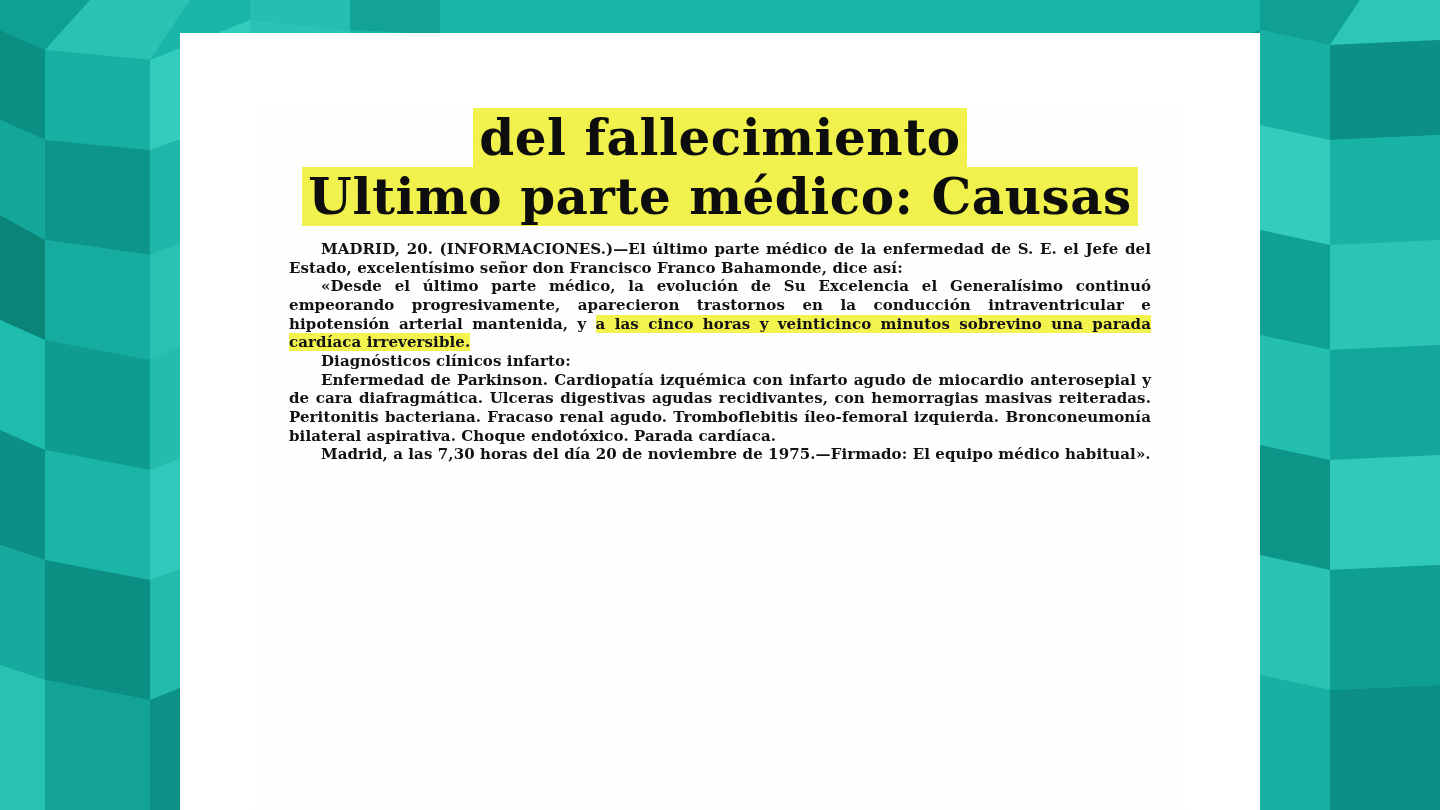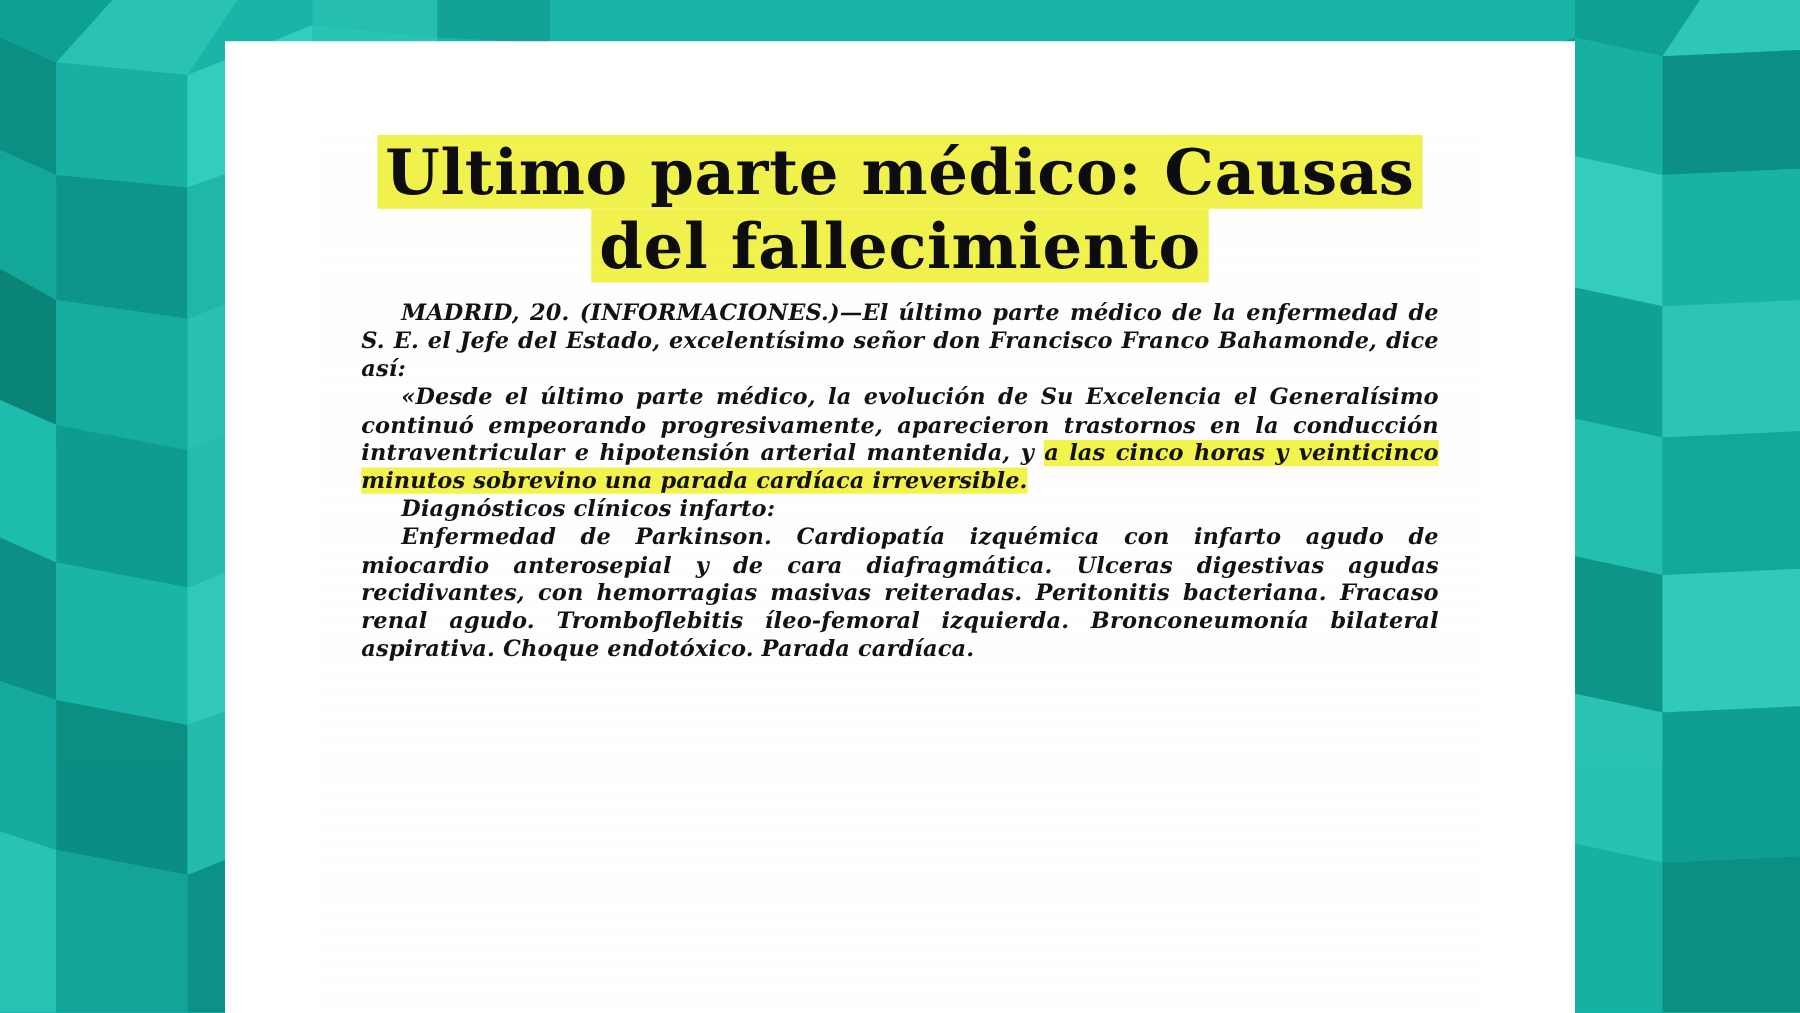--- a/index.html
+++ b/index.html
@@ -64,29 +64,28 @@
   .headline .mark {
     background: #f2f24e;
     padding: 0 6px;
     box-decoration-break: clone;
     -webkit-box-decoration-break: clone;
   }
 
   .body-col {
     font-family: "DejaVu Serif", serif;
     font-weight: 700;
-    font-size: 18px;
+    font-size: 15px;
     line-height: 1.245;
     text-align: justify;
     text-justify: inter-word;
     color: #121212;
     letter-spacing: 0.1px;
     width: 862px;
     margin: 0 auto;
-    font-style: italic;
   }
 
   .body-col p {
     margin: 0;
     text-indent: 32px;
   }
 
   .hl {
     background: #f4f44f;
     box-decoration-break: clone;
@@ -191,30 +190,31 @@
       <polygon points="1060,765 1180,775 1180,810 1060,810" fill="#0d9589"></polygon>
     </g>
   </svg>
 </div>
 
 <div class="sheet">
 
   <div class="clipping">
 
     <h1 class="headline">
+      <span class="hl-line"><span class="mark">del fallecimiento</span></span>
       <span class="hl-line"><span class="mark">Ultimo parte médico: Causas</span></span>
-      <span class="hl-line"><span class="mark">del fallecimiento</span></span>
     </h1>
 
     <div class="body-col">
       <p>MADRID, 20. (INFORMACIONES.)—El último parte médico de la enfermedad de S. E. el Jefe del Estado, excelentísimo señor don Francisco Franco Bahamonde, dice así:</p>
 
       <p><span>«Desde el último parte médico, la evolución de Su Excelencia el Generalísimo continuó empeorando progresivamente, aparecieron trastornos en la conducción intraventricular e hipotensión arterial mantenida, y </span><span class="hl">a las cinco horas y veinticinco minutos sobrevino una parada cardíaca irreversible.</span></p>
 
       <p>Diagnósticos clínicos infarto:</p>
 
       <p>Enfermedad de Parkinson. Cardiopatía izquémica con infarto agudo de miocardio anterosepial y de cara diafragmática. Ulceras digestivas agudas recidivantes, con hemorragias masivas reiteradas. Peritonitis bacteriana. Fracaso renal agudo. Tromboflebitis íleo-femoral izquierda. Bronconeumonía bilateral aspirativa. Choque endotóxico. Parada cardíaca.</p>
 
+      <p>Madrid, a las 7,30 horas del día 20 de noviembre de 1975.—Firmado: El equipo médico habitual».</p>
     </div>
 
     <div class="grain"></div>
   </div>
 </div>
 
 </body></html>

